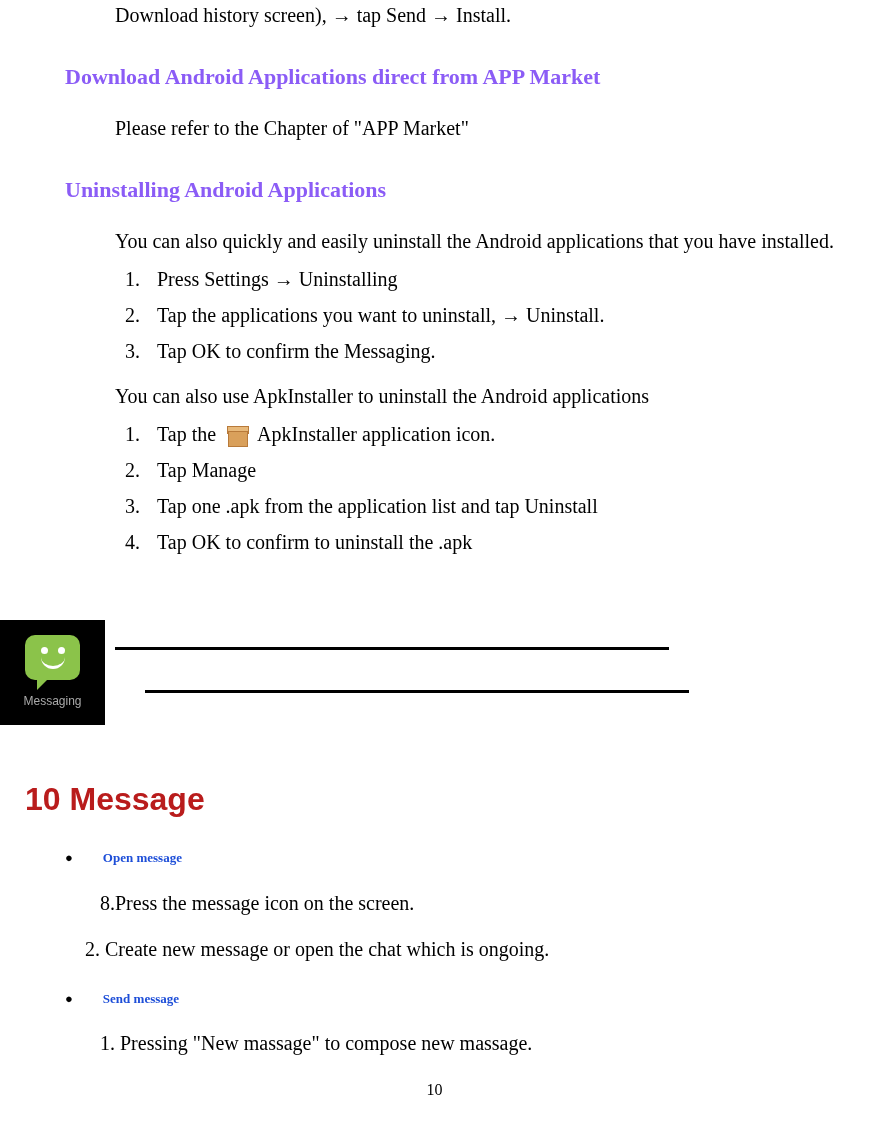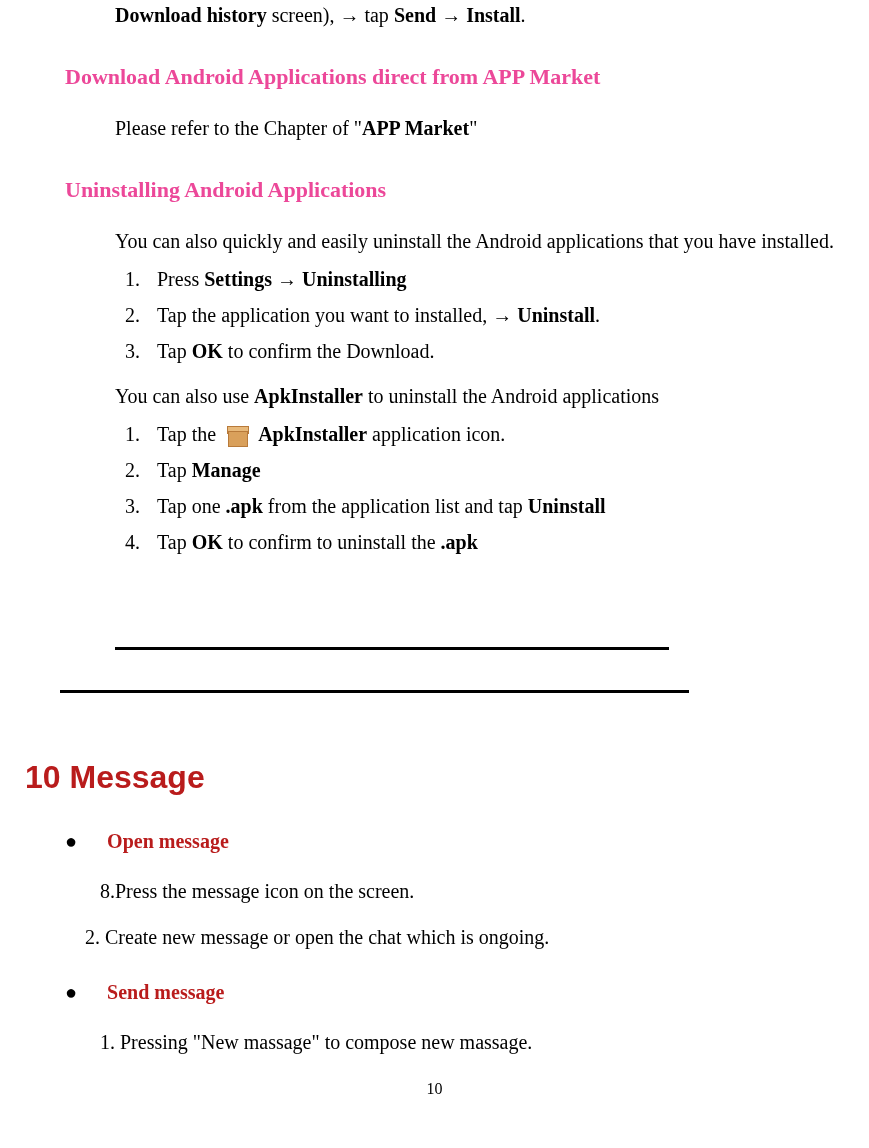--- a/index.html
+++ b/index.html
@@ -6,54 +6,54 @@
       font-family: "Times New Roman", Times, serif;
       font-size: 20px;
       color: #000;
       margin: 0;
       padding: 0 20px;
       width: 829px;
       line-height: 1.5;
     }
     .indent-1 { margin-left: 95px; }
     .heading-blue {
-      color: #ec4899;
+      color: #8b5cf6;
       font-weight: bold;
       font-size: 22px;
       margin-top: 30px;
       margin-bottom: 20px;
       margin-left: 45px;
     }
     .heading-red-large {
       color: #b91c1c;
       font-weight: bold;
       font-size: 32px;
       margin-left: 5px;
       margin-top: 50px;
       font-family: Arial, Helvetica, sans-serif;
     }
     .bullet-heading {
-      color: #b91c1c;
+      color: #1d4ed8;
       font-weight: bold;
-      font-size: 20px;
+      font-size: 13px;
       margin-left: 45px;
       margin-top: 25px;
       margin-bottom: 20px;
     }
     .bullet-heading::before {
       content: "●";
       margin-right: 30px;
       color: #000;
     }
     .body-text { margin-bottom: 8px; }
     .justified { text-align: justify; }
     .list-item { display: flex; margin-bottom: 6px; margin-left: 10px; }
     .list-num { min-width: 32px; }
     .list-content { flex: 1; }
-    b { font-weight: bold; }
+    b { font-weight: normal; }
     .apk-icon {
       display: inline-block;
       width: 26px;
       height: 26px;
       vertical-align: middle;
       position: relative;
       margin: 0 3px;
     }
     .apk-icon .box {
       position: absolute;
@@ -140,27 +140,27 @@
 <div class="indent-1">
   <div class="list-item">
     <span class="list-num">1.</span>
     <span class="list-content">
       <span>Press </span><b>Settings</b><span>  </span><span class="arrow">→</span><span>  </span><b>Uninstalling</b>
     </span>
   </div>
   <div class="list-item">
     <span class="list-num">2.</span>
     <span class="list-content">
-      <span>Tap the application you want to installed,  </span><span class="arrow">→</span><span>  </span><b>Uninstall</b><span>.</span>
+      <span>Tap the applications you want to uninstall,  </span><span class="arrow">→</span><span>  </span><b>Uninstall</b><span>.</span>
     </span>
   </div>
   <div class="list-item">
     <span class="list-num">3.</span>
     <span class="list-content">
-      <span>Tap </span><b>OK</b><span> to confirm the Download.</span>
+      <span>Tap </span><b>OK</b><span> to confirm the Messaging.</span>
     </span>
   </div>
 </div>
 
 <div class="indent-1 body-text" style="margin-top:15px;">
   <span>You can also use </span><b>ApkInstaller</b><span> to uninstall the Android applications</span>
 </div>
 
 <div class="indent-1">
   <div class="list-item">
@@ -184,20 +184,30 @@
   <div class="list-item">
     <span class="list-num">4.</span>
     <span class="list-content">
       <span>Tap </span><b>OK</b><span> to confirm to uninstall the </span><b>.apk</b>
     </span>
   </div>
 </div>
 
 <hr class="hr1" style="margin-left:95px; margin-right:180px;">
 <div style="display:flex; align-items:flex-start;">
+  <div class="msg-icon-wrapper">
+    <div class="msg-bubble">
+      <div class="msg-eyes">
+          <div class="msg-eye"></div>
+          <div class="msg-eye"></div>
+        </div>
+      <div class="msg-mouth"></div>
+    </div>
+    <div class="msg-label">Messaging</div>
+  </div>
   <div style="flex:1;">
     <hr class="hr2" style="margin-left:40px; margin-right:160px; margin-top:30px;">
   </div>
 </div>
 
 <div class="heading-red-large">10   Message</div>
 
 <div class="bullet-heading">Open message</div>
 <div class="sub-indent body-text">8.Press the message icon on the screen.</div>
 <div class="sub-indent-2 body-text" style="margin-top:16px;">2. Create new message or open the chat which is ongoing.</div>

